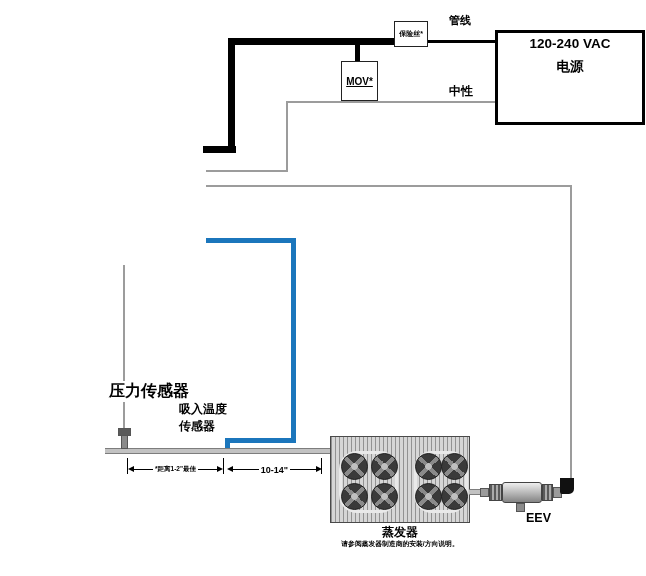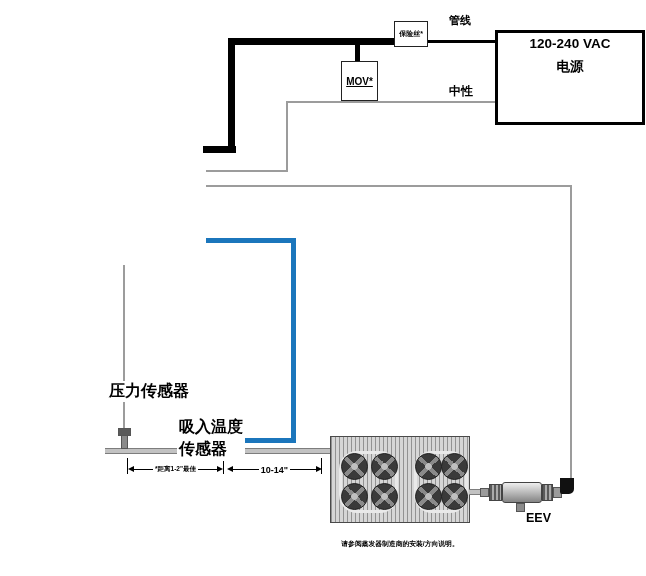--- a/index.html
+++ b/index.html
@@ -101,20 +101,21 @@
     <div class="coilframe" style="left:83px;top:14px;width:54px;height:62px;"></div>
     <div class="fan" style="left:10px;top:16px;"></div>
     <div class="fan" style="left:40px;top:16px;"></div>
     <div class="fan" style="left:10px;top:46px;"></div>
     <div class="fan" style="left:40px;top:46px;"></div>
     <div class="fan" style="left:84px;top:16px;"></div>
     <div class="fan" style="left:110px;top:16px;"></div>
     <div class="fan" style="left:84px;top:46px;"></div>
     <div class="fan" style="left:110px;top:46px;"></div>
   </div>
+  <div class="lbl" style="left:330px;top:524px;width:140px;text-align:center;font-size:12px;">蒸发器</div>
   <div class="lbl" style="left:322px;top:539px;width:156px;text-align:center;font-size:6.8px;">请参阅蒸发器制造商的安装/方向说明。</div>
 
   <div class="pipe" style="left:469px;top:489px;width:13px;height:6px;"></div>
   <div class="fitting" style="left:480px;top:488px;width:9px;height:9px;"></div>
   <div class="coupling" style="left:489px;top:484px;width:13px;height:17px;"></div>
   <div class="eevbody" style="left:502px;top:482px;width:40px;height:21px;"></div>
   <div class="fitting" style="left:516px;top:503px;width:9px;height:9px;background:#8a8a8a;"></div>
   <div class="coupling" style="left:542px;top:484px;width:11px;height:17px;"></div>
   <div class="fitting" style="left:553px;top:487px;width:9px;height:11px;"></div>
   <div style="position:absolute;left:560px;top:478px;width:14px;height:16px;background:#111;border-radius:0 0 5px 2px;"></div>
@@ -132,18 +133,18 @@
 
   <div class="smallbox" style="left:341px;top:61px;width:37px;height:40px;font-size:10px;text-decoration:underline;">
     <span>MOV*</span>
   </div>
 
   <div class="lbl" style="left:449px;top:13px;font-size:11px;">管线</div>
   <div class="lbl" style="left:449px;top:83px;font-size:12px;">中性</div>
 
   <div class="lbl bg-white" style="left:107px;top:349px;font-size:16px;margin-top:32px;">压力传感器</div>
 
-  <div class="lbl bg-white" style="left:177px;top:416px;font-size:16px;line-height:1.4;">
+  <div class="lbl bg-white" style="left:177px;top:401px;font-size:12px;line-height:1.4;">
     <div>吸入温度</div>
     <div>传感器</div>
   </div>
 
 </div>
 
 </body></html>

